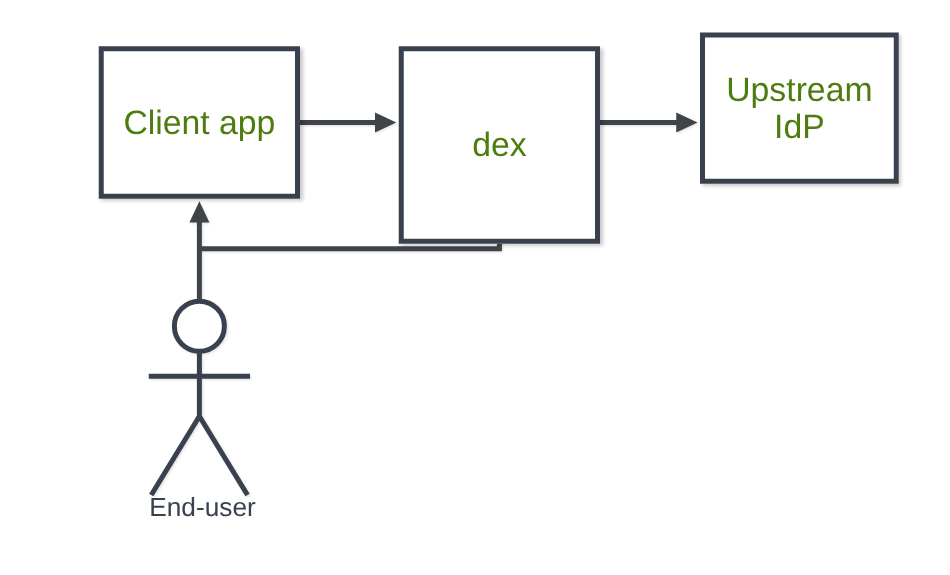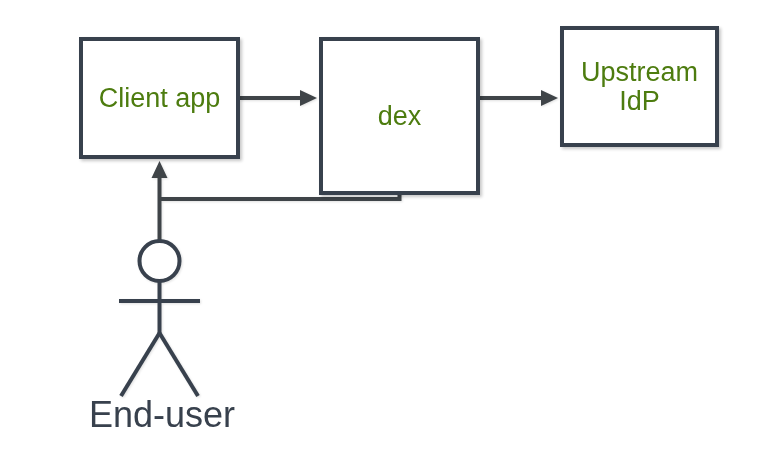--- a/index.html
+++ b/index.html
@@ -39,21 +39,21 @@
     width: 760px; height: 460px;
     filter: drop-shadow(1.5px 1.5px 1px rgba(0,0,0,0.12));
   }
   .actor-label {
     position: absolute;
     left: 82px;
     top: 395px;
     width: 160px;
     text-align: center;
     color: #38414D;
-    font-size: 36px;
+    font-size: 21px;
     line-height: 1.1;
   }
 </style>
 </head>
 <body>
 
 <div class="canvas">
 
   <svg class="overlay" width="760" height="460" viewBox="0 0 760 460" stroke-linecap="butt" stroke-linejoin="miter">
 

